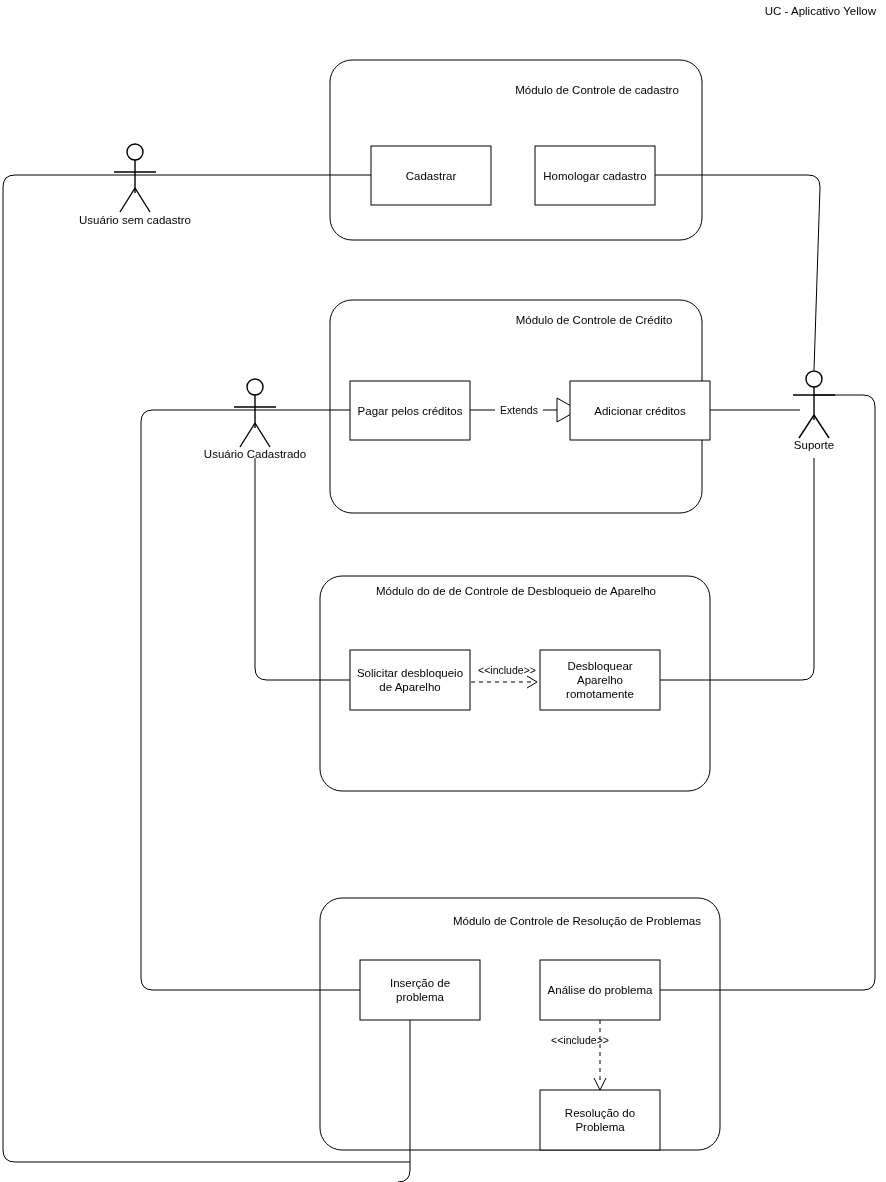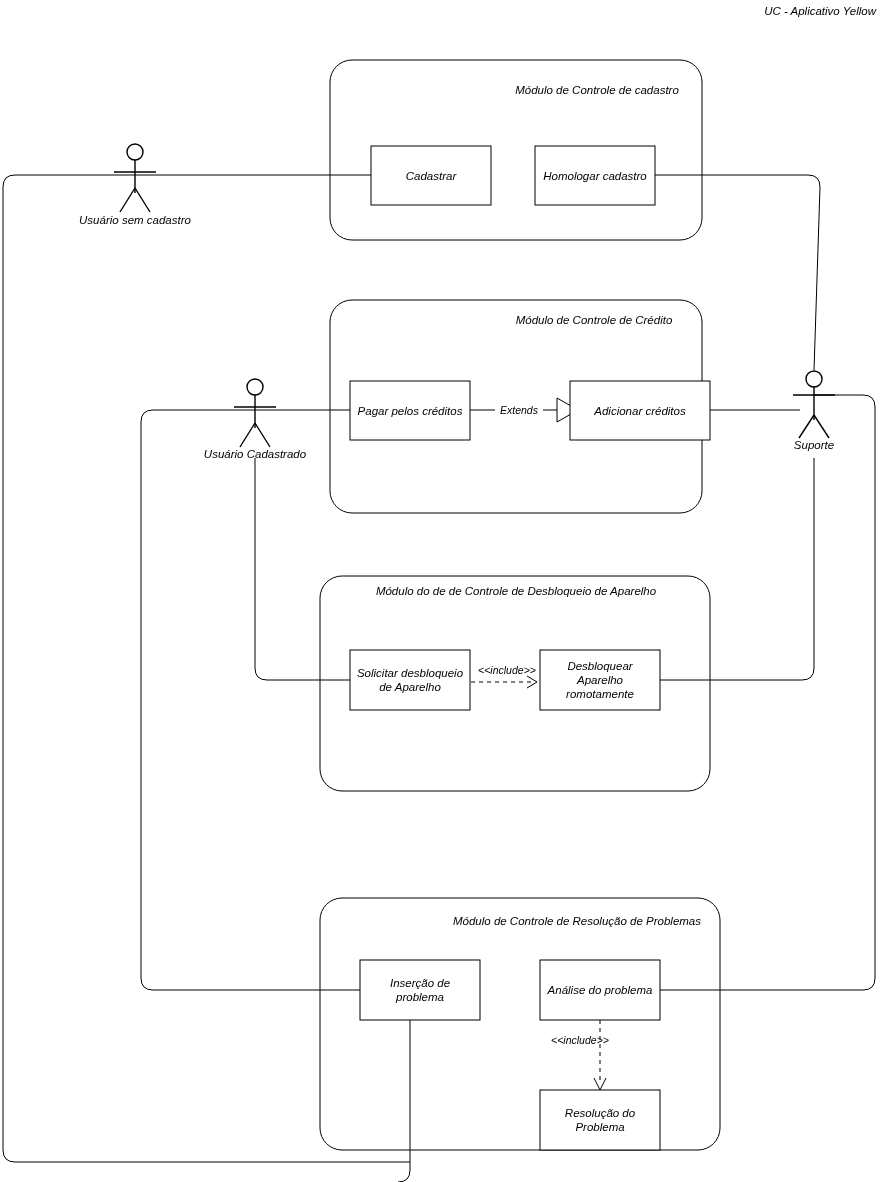--- a/index.html
+++ b/index.html
@@ -10,21 +10,20 @@
   body {
     width: 886px;
     height: 1182px;
     font-family: "Liberation Sans", sans-serif;
     overflow: hidden;
   }
   #diagram-root {
     position: relative;
     width: 886px;
     height: 1006px;
-    font-style: italic;
   }
   svg#uc-diagram {
     display: block;
     width: 886px;
     height: 1182px;
   }
   .module-box {
     fill: none;
     stroke: #000000;
     stroke-width: 1;

